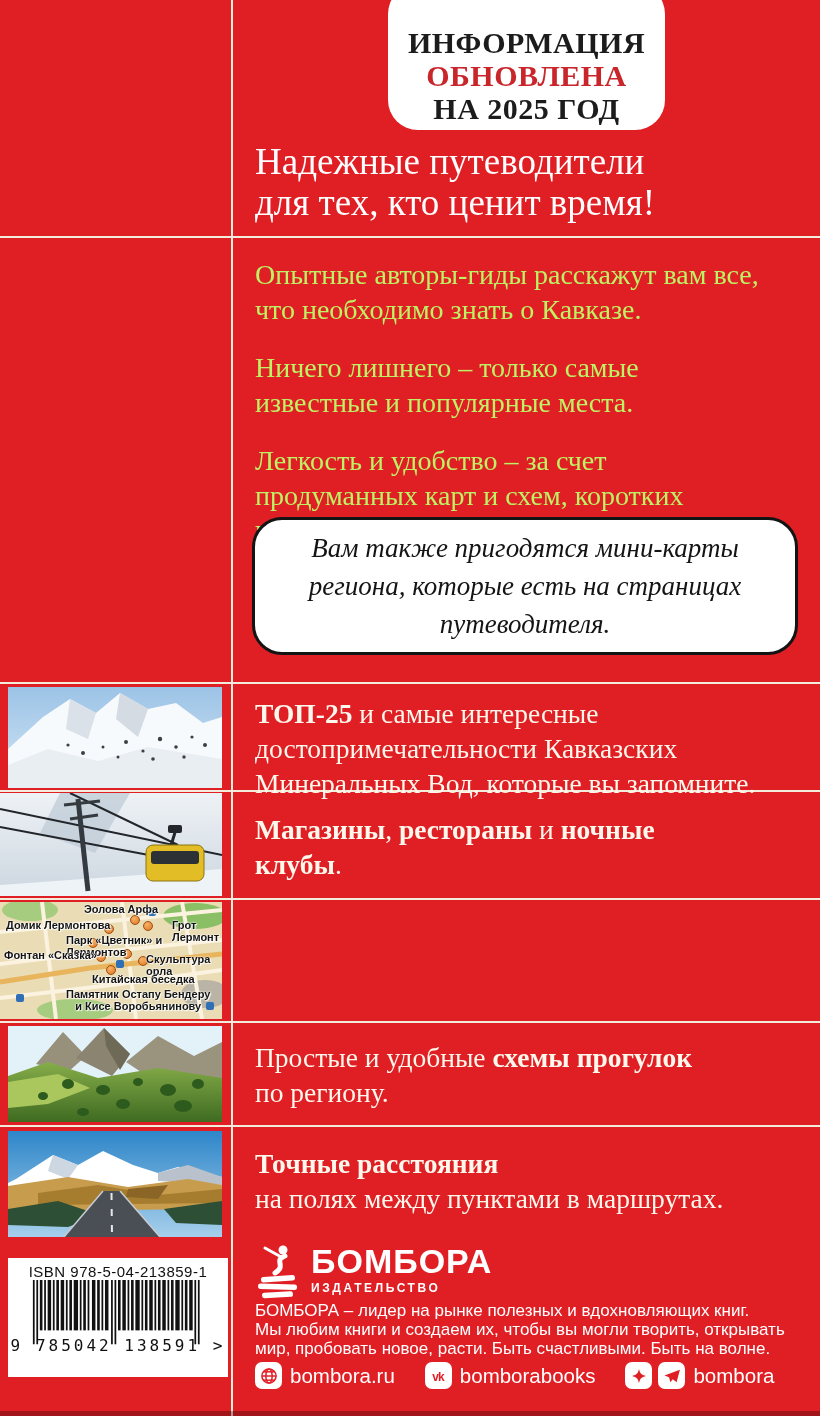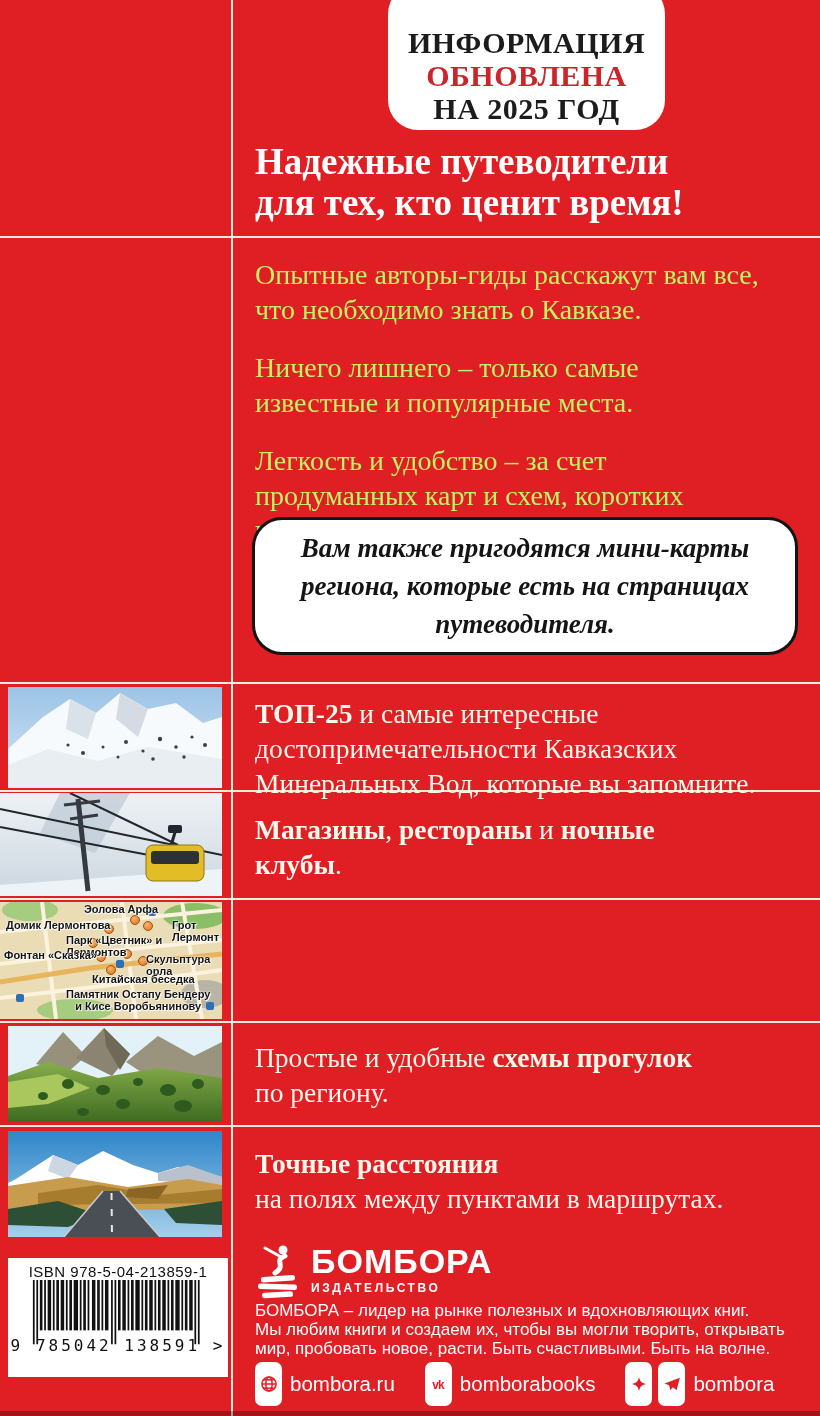--- a/index.html
+++ b/index.html
@@ -8,30 +8,30 @@
   .vline{position:absolute;top:0;bottom:0;left:231px;width:2px;background:#f3ecdc;}
   .hline{position:absolute;left:0;width:820px;height:2px;background:#f3ecdc;}
   .bottom-edge{position:absolute;left:0;bottom:0;width:820px;height:5px;background:rgba(40,0,5,.35);}
 
   
   .infobox{position:absolute;left:388px;top:-16px;width:277px;height:146px;background:#fff;
            border-radius:30px;text-align:center;padding-top:42px;box-sizing:border-box;}
   .infobox div{font-weight:700;font-size:30px;line-height:33px;color:#1c1c1c;letter-spacing:.5px;}
   .infobox .red{color:#c9262c;}
 
-  .headline{position:absolute;left:255px;top:141px;width:560px;color:#ffffff;font-weight:700;
+  .headline{position:absolute;left:255px;top:141px;width:560px;color:#ffffff;font-weight:400;
             font-size:37px;line-height:41px;white-space:pre-line;}
 
   .paras{position:absolute;left:255px;top:258px;width:565px;}
   .paras p{margin:0 0 24px 0;color:#bef264;font-size:28px;line-height:34.5px;white-space:pre-line;}
 
   .quotebox{position:absolute;left:252px;top:517px;width:546px;height:138px;background:#fff;
             border:3px solid #141414;border-radius:30px;box-sizing:border-box;
             display:flex;align-items:center;justify-content:center;text-align:center;}
-  .quotebox .q{font-weight:700;font-style:italic;font-size:27px;line-height:38px;color:#141414;
+  .quotebox .q{font-weight:400;font-style:italic;font-size:27px;line-height:38px;color:#141414;
                white-space:pre-line;}
 
   .feature{position:absolute;left:255px;width:560px;color:#fdf7ec;font-size:27.5px;line-height:35px;
            white-space:pre-line;}
   .feature .b{font-weight:700;}
 
   
   .photo{position:absolute;overflow:hidden;background:#ccc;}
   .photo svg{display:block;}
   .maplabel{position:absolute;font:700 11px/12px "Liberation Sans",sans-serif;color:#141414;
@@ -49,21 +49,21 @@
   
   .logo-row{position:absolute;left:253px;top:1243px;display:flex;align-items:flex-start;}
   .logo-text .name{font-family:"Liberation Sans",sans-serif;font-weight:700;font-size:34px;
                    color:#fff;letter-spacing:1px;line-height:36px;}
   .logo-text .sub{font-family:"Liberation Sans",sans-serif;font-weight:700;font-size:12px;
                   color:#fff;letter-spacing:2.6px;margin-top:2px;}
   .desc{position:absolute;left:255px;top:1301px;width:560px;font-family:"Liberation Sans",sans-serif;
         font-size:17px;line-height:19px;color:#fff;white-space:pre-line;font-weight:500;}
   .socials{position:absolute;left:255px;top:1362px;display:flex;gap:30px;align-items:center;}
   .social{display:flex;align-items:center;gap:8px;}
-  .sicon{width:27px;height:44px;background:#fff;border-radius:7px;display:flex;
+  .sicon{width:27px;height:27px;background:#fff;border-radius:7px;display:flex;
          align-items:center;justify-content:center;}
   .slabel{font-family:"Liberation Sans",sans-serif;font-size:20.5px;color:#fff;font-weight:500;}
 </style>
 </head>
 <body>
 
 <div class="page">
 
   <div class="vline"></div>
   <div class="hline" style="top:236px"></div>

